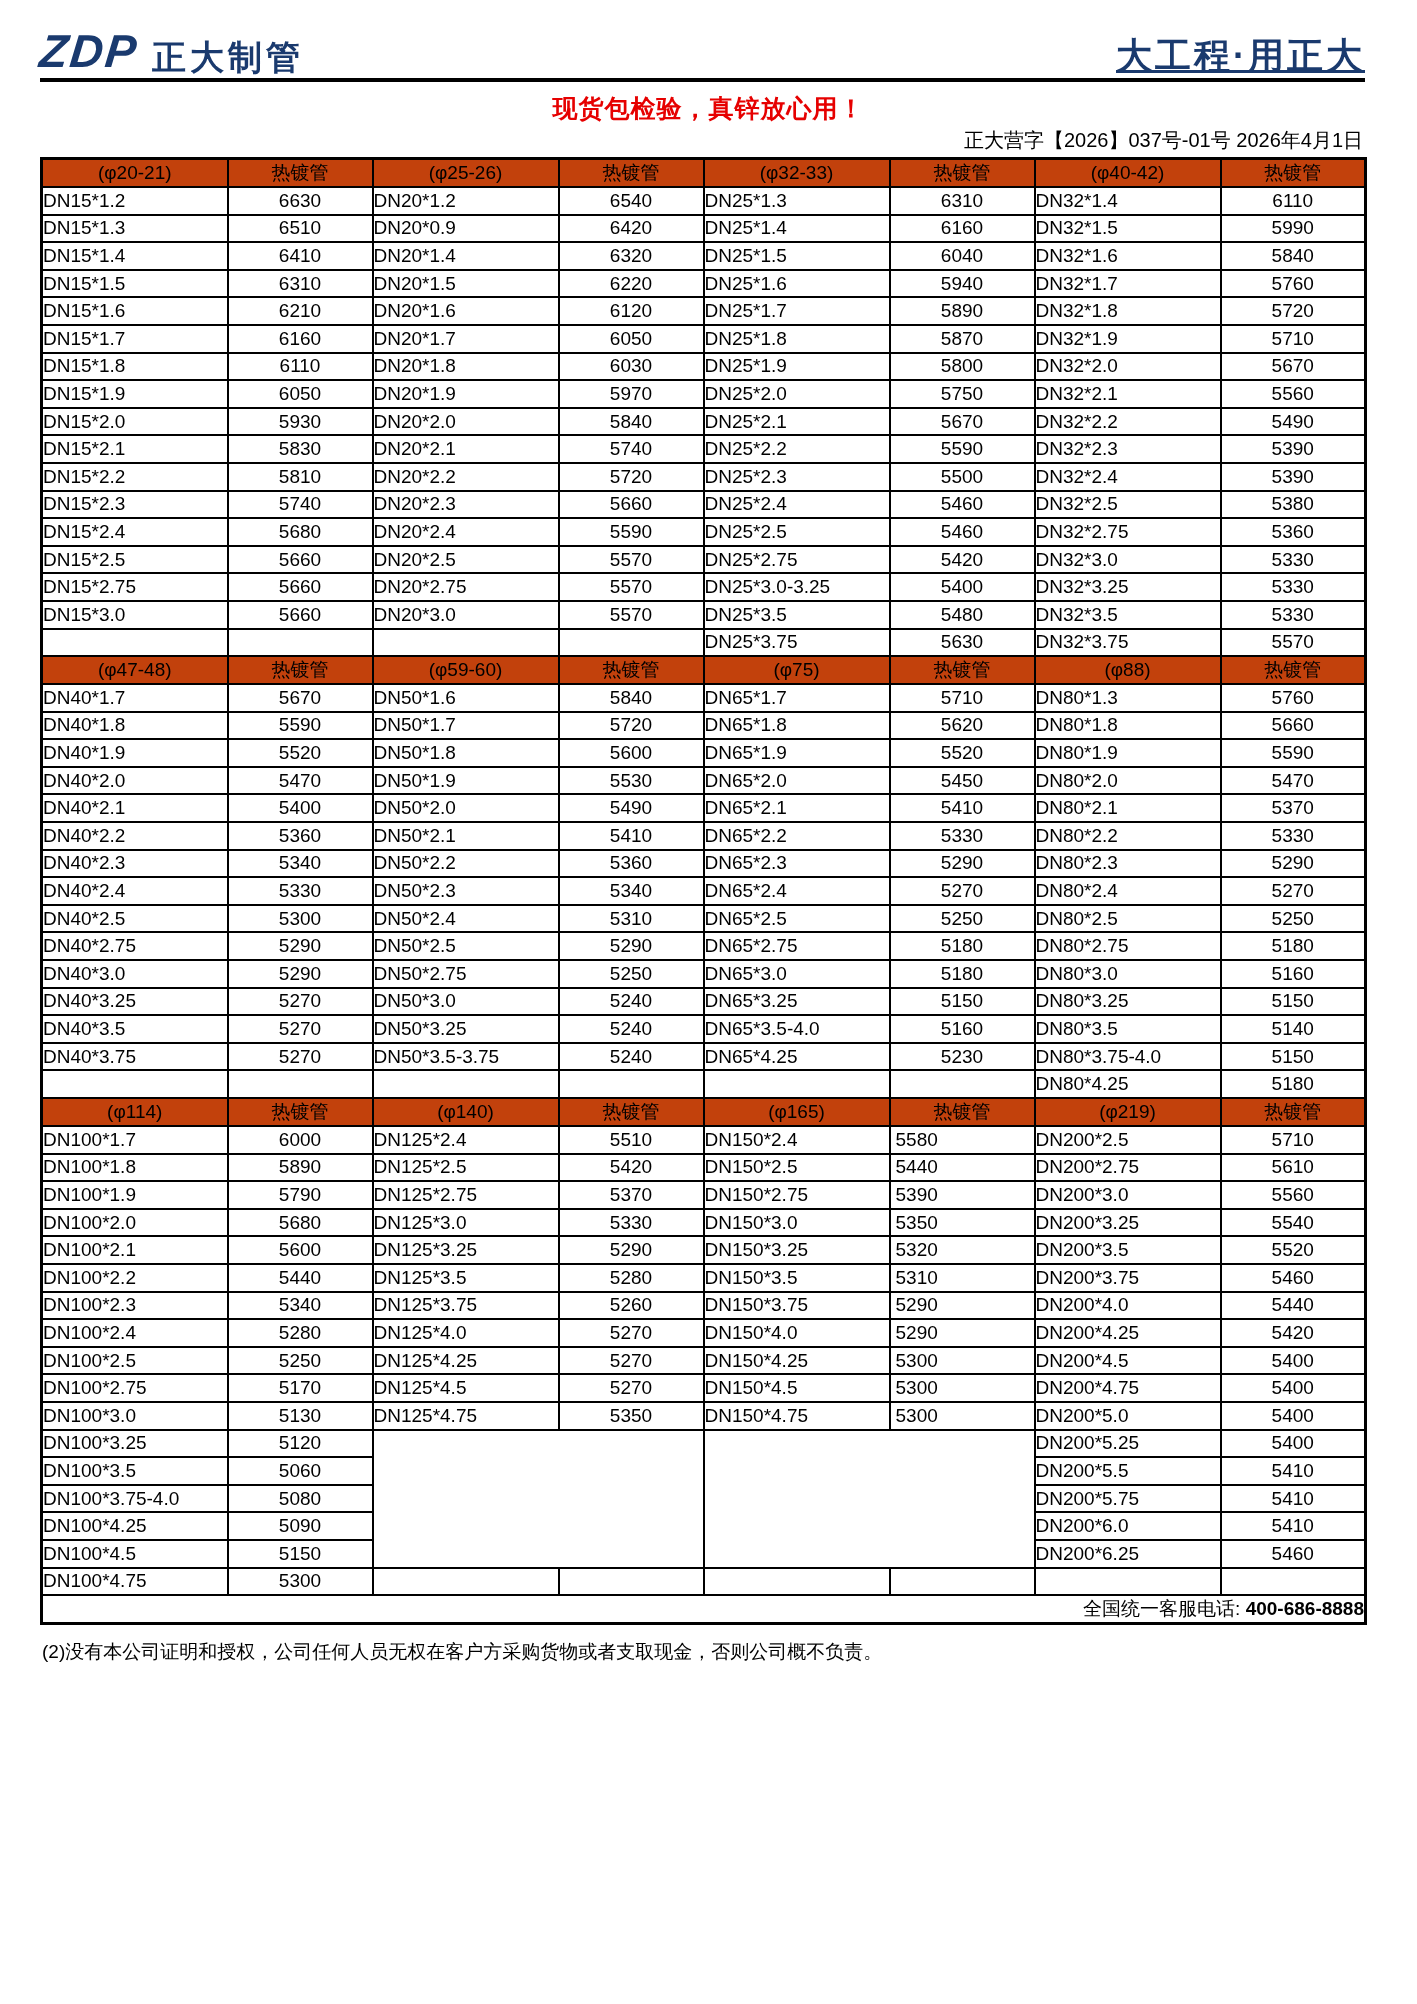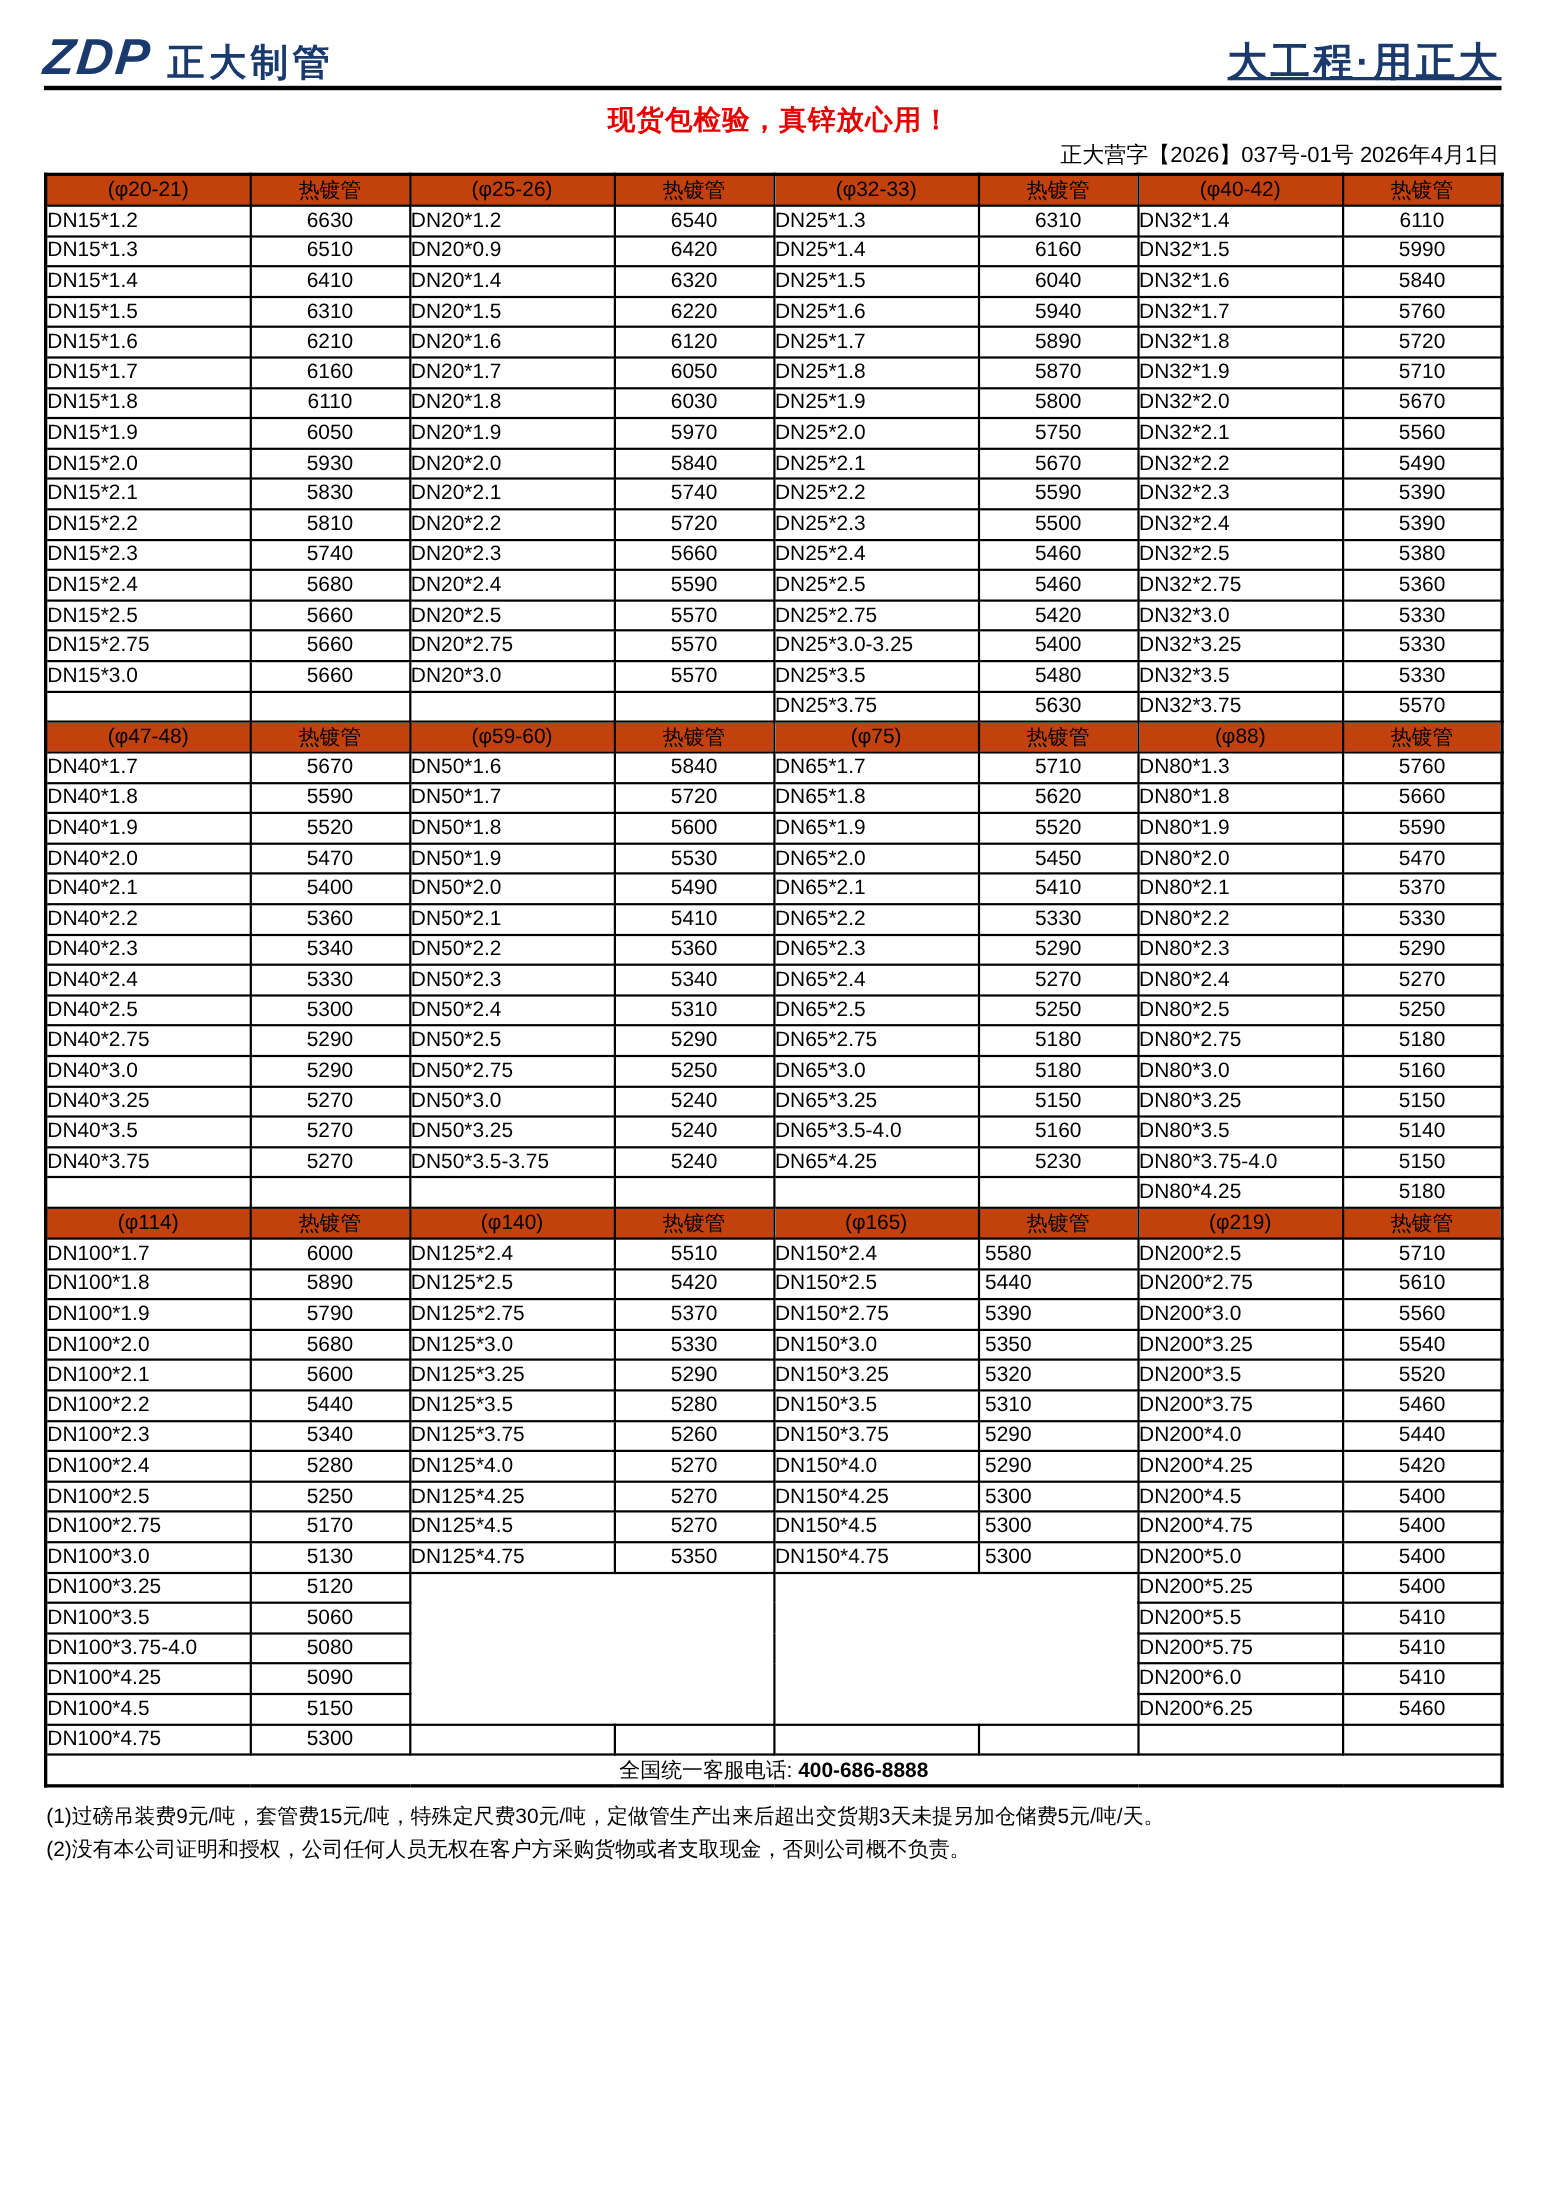--- a/index.html
+++ b/index.html
@@ -50,21 +50,21 @@
   }
   table.price th{
     background:#c2410c;
     font-weight:normal;
     text-align:center;
   }
   td.spec{text-align:left;padding-left:5px;}
   td.price{text-align:center;}
   td.price.pl{text-align:left;padding-left:5px;}
   td.merged{background:#fff;}
-  td.svc{height:31px;text-align:center;font-size:21px;margin-top:33px;}
+  td.svc{height:31px;text-align:right;font-size:21px;margin-top:33px;}
   .svc b{font-weight:bold;}
   
   .notes{margin:12px 52px 0 42px;font-size:19px;line-height:1.6;}
 </style>
 </head>
 <body>
 
 <div class="page">
 
   <div class="brandbar">
@@ -595,17 +595,16 @@
           <td class="spec"></td>
           <td class="price"></td>
         </tr>
         <tr>
           <td class="svc" colspan="8"><span>全国统一客服电话: </span><b>400-686-8888</b></td>
         </tr>
       </tbody>
   </table>
 
   <div class="notes">
-    <div>(1)过磅吊装费9元/吨，套管费15元/吨，特殊定尺费30元/吨，定做管生产出来后超出交货期3天未提另加仓储费5元/吨/天。</div>
     <div>(2)没有本公司证明和授权，公司任何人员无权在客户方采购货物或者支取现金，否则公司概不负责。</div>
   </div>
 
 </div>
 
 </body></html>

